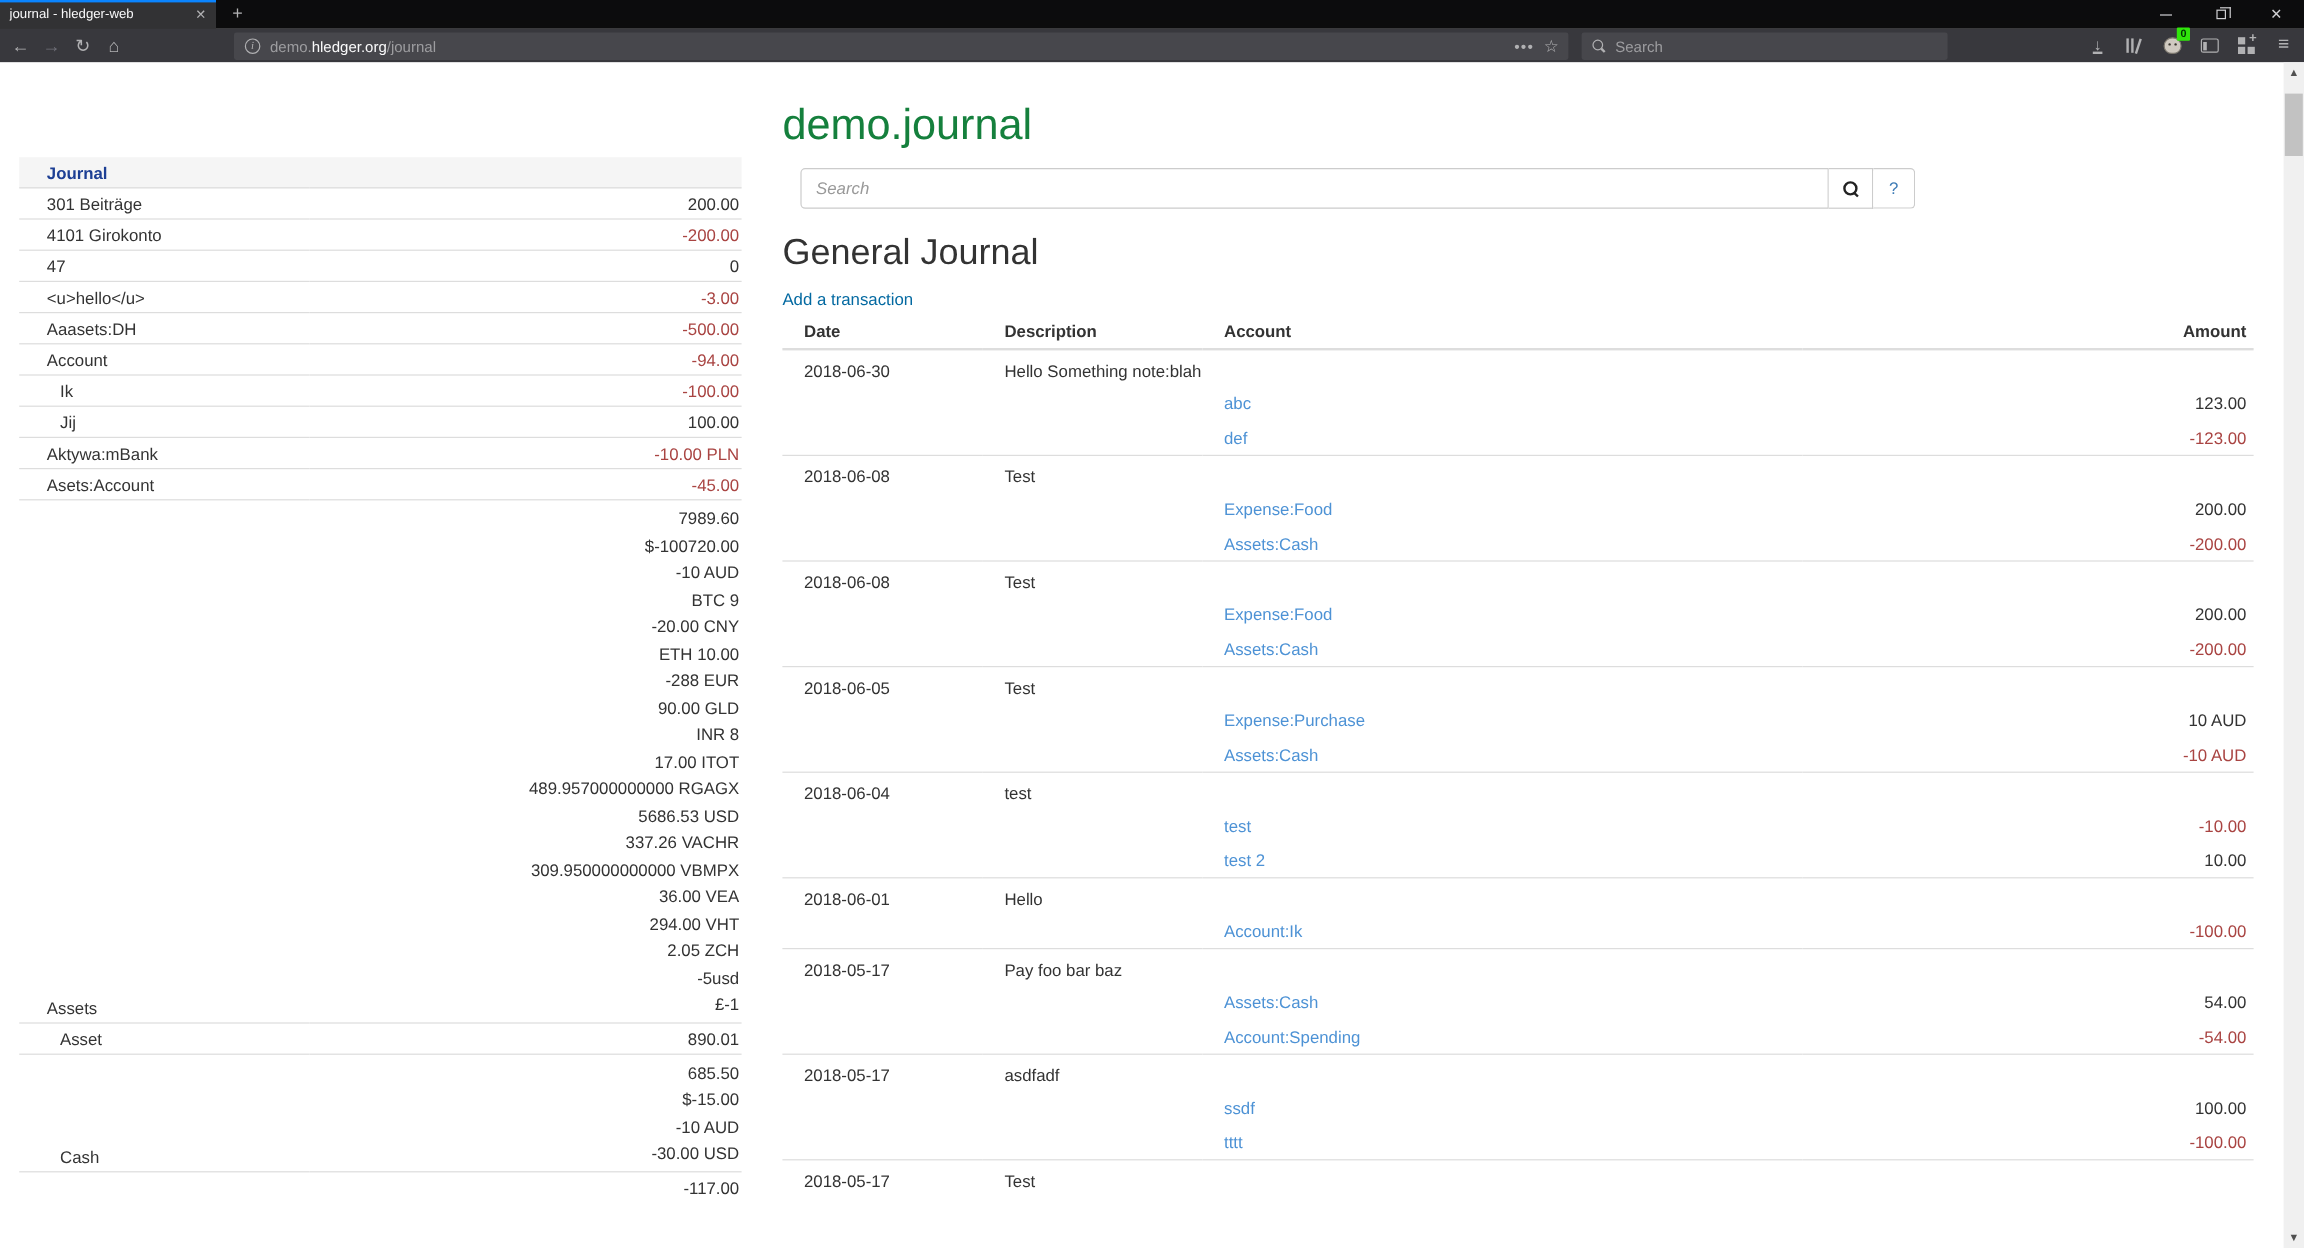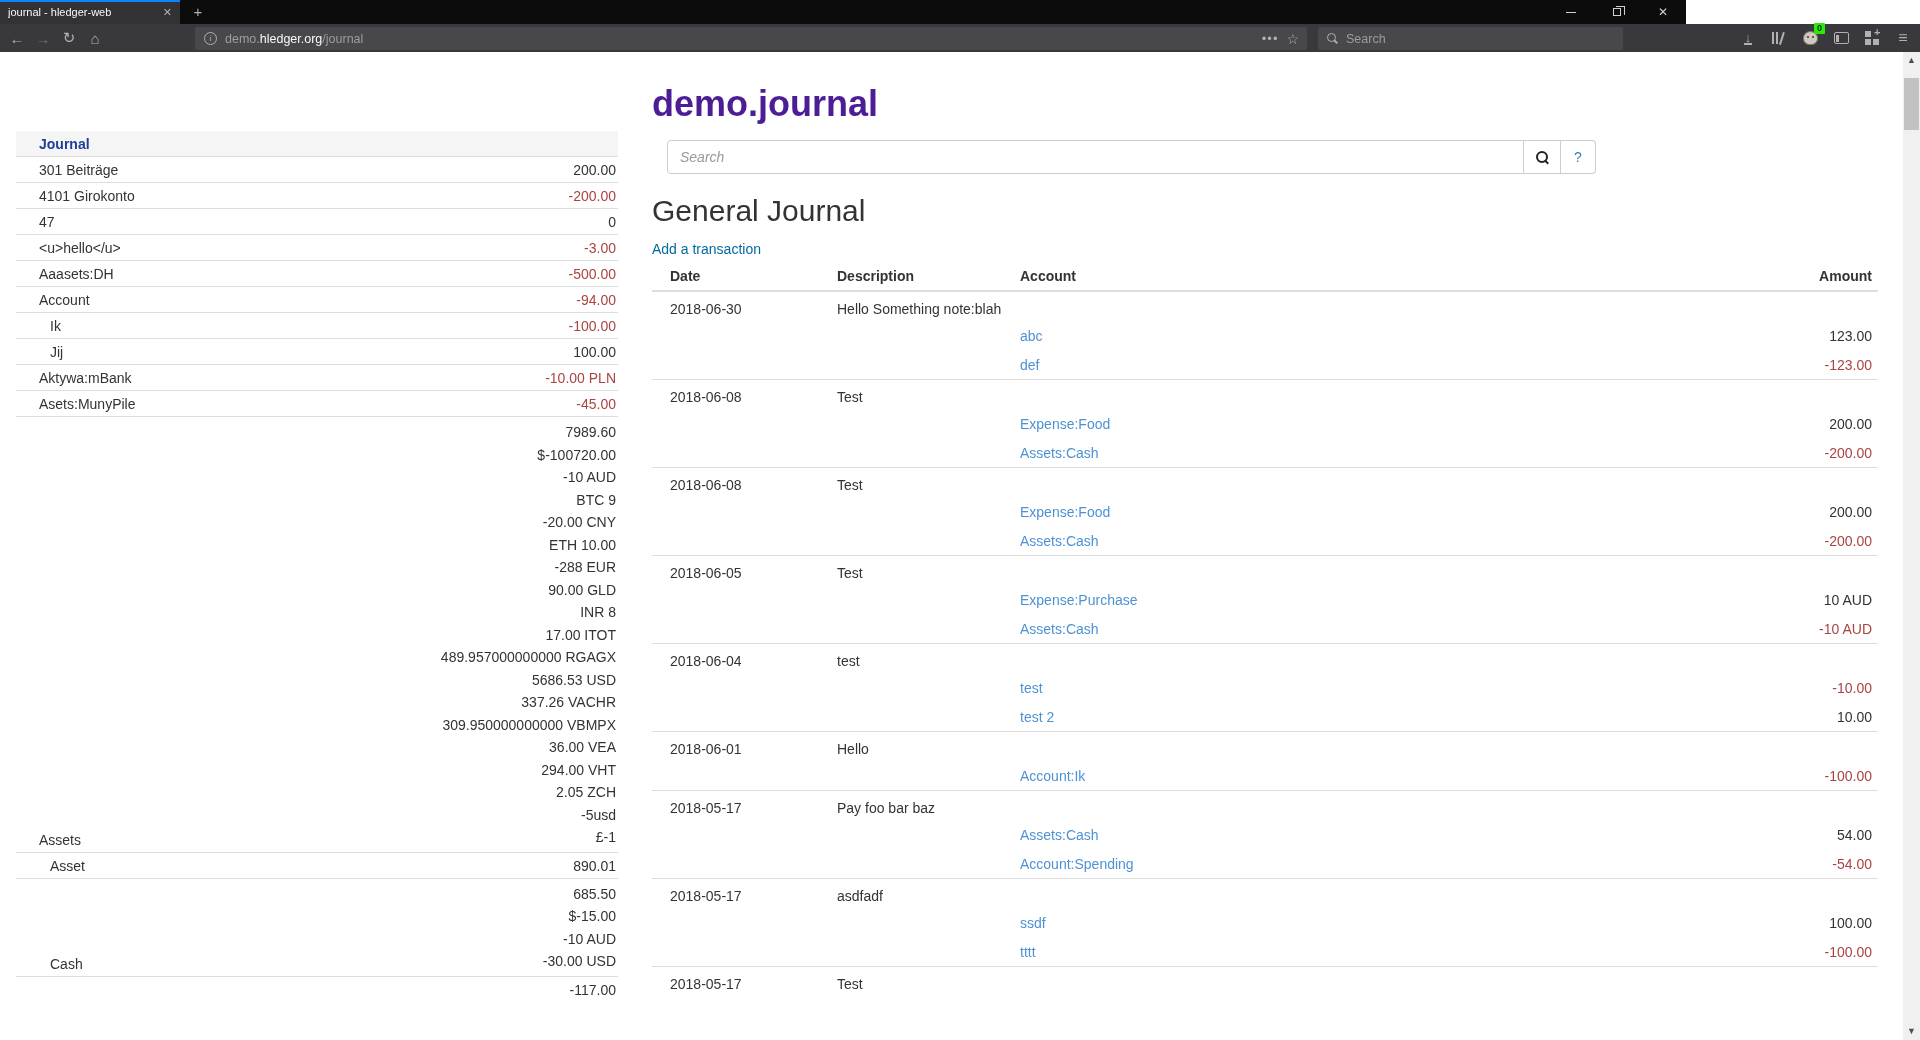--- a/index.html
+++ b/index.html
@@ -1,20 +1,20 @@
 <!DOCTYPE html>
 <html><head>
 <meta charset="utf-8">
 <style>
   * { margin:0; padding:0; box-sizing:border-box; }
   html,body { width:1920px; height:1040px; overflow:hidden; background:#fff;
     font-family:"Liberation Sans","DejaVu Sans",sans-serif; }
 
   
-  .titlebar { position:absolute; left:0; top:0; width:1686px; height:24px; background:#0c0c0d; }
+  .titlebar { position:absolute; left:0; top:0; width:1920px; height:24px; background:#0c0c0d; }
   .tab { position:absolute; left:0; top:0; width:180px; height:24px; background:#323234;
     display:flex; align-items:center; padding:0 8px; }
   .tab-stripe { position:absolute; left:0; top:0; width:180px; height:2px; background:#0a84ff; }
   .tab-title { color:#f9f9fa; font-size:11px; white-space:nowrap; overflow:hidden; flex:1; }
   .tab-close { color:#b1b1b3; font-size:11px; margin-left:6px; cursor:default; }
   .newtab { position:absolute; left:186px; top:0; width:24px; height:24px; color:#b1b1b3;
     font-size:15px; text-align:center; line-height:23px; }
   .winctl { position:absolute; right:0; top:0; height:24px; display:flex; }
   .winbtn { width:46px; height:24px; display:flex; align-items:center; justify-content:center; color:#d0d0d3; }
   .min-glyph { width:10px; height:1px; background:#d0d0d3; }
@@ -78,21 +78,21 @@
   .s-head a { color:#1d3f94; font-weight:bold; text-decoration:none; padding-left:21px; }
   .s-acct { vertical-align:bottom; padding:4px 2px 4px; }
   .s-acct a { color:#333; text-decoration:none; display:inline-block; }
   .s-amt { text-align:right; padding:4px 2px 3px; white-space:nowrap; }
   .amt-line { line-height:22.5px; }
   .s-amt .single { line-height:18px; }
   .neg { color:#a94442; }
 
   
   .main { position:absolute; left:652px; top:0; width:1226px; }
-  h1.pagetitle { font-size:36px; font-weight:700; color:#4c1d95; margin:31px 0 16px 0; line-height:41px; }
+  h1.pagetitle { font-size:36px; font-weight:400; color:#15803d; margin:31px 0 16px 0; line-height:41px; }
   .searchform { margin:8px 0 0 15px; display:flex; height:34px; width:929px; }
   .searchform input { flex:1; height:34px; border:1px solid #ccc; border-radius:4px 0 0 4px; padding:0 12px;
     font-size:14px; color:#555; outline:none; font-family:inherit; }
   .searchform input::placeholder { color:#999; font-style:italic; }
   .btn { height:34px; background:#fff; border:1px solid #ccc; border-left:none; display:flex; align-items:center;
     justify-content:center; cursor:pointer; }
   .btn-mag { width:37px; }
   .btn-help { width:35px; border-radius:0 4px 4px 0; color:#3f7cb6; font-size:14px; }
   .mag-dark { position:relative; width:14px; height:14px; }
   .mag-dark::before { content:""; position:absolute; width:8px; height:8px; border:2px solid #222; border-radius:50%; left:1px; top:1px; }
@@ -230,21 +230,21 @@
               <div class="amt-line single">100.00</div>
             </td>
           </tr>
           <tr>
             <td class="s-acct"><a style="padding-left: 21px;">Aktywa:mBank</a></td>
             <td class="s-amt">
               <div class="amt-line neg single">-10.00 PLN</div>
             </td>
           </tr>
           <tr>
-            <td class="s-acct"><a style="padding-left: 21px;">Asets:MunyPile</a></td>
+            <td class="s-acct"><a style="padding-left: 21px;">Asets:Account</a></td>
             <td class="s-amt">
               <div class="amt-line neg single">-45.00</div>
             </td>
           </tr>
           <tr>
             <td class="s-acct"><a style="padding-left: 21px;">Assets</a></td>
             <td class="s-amt">
               <div class="amt-line">7989.60</div>
               <div class="amt-line">$-100720.00</div>
               <div class="amt-line">-10 AUD</div>

